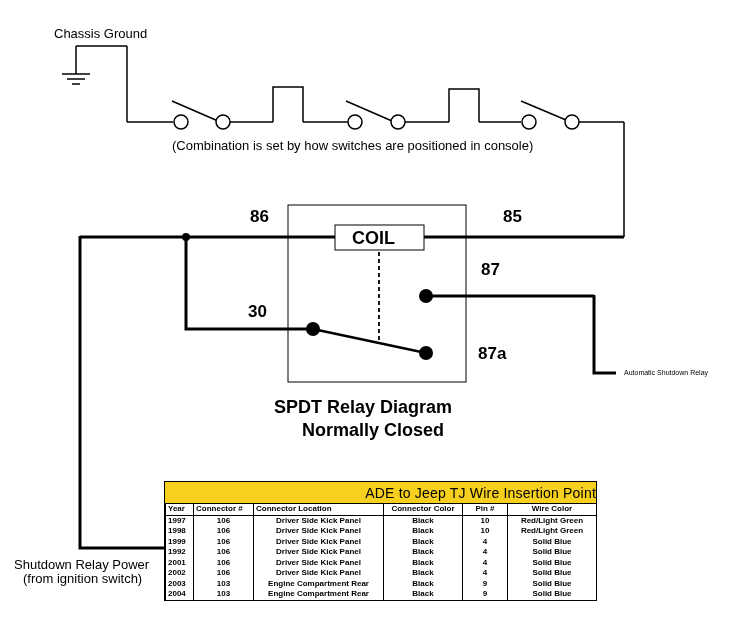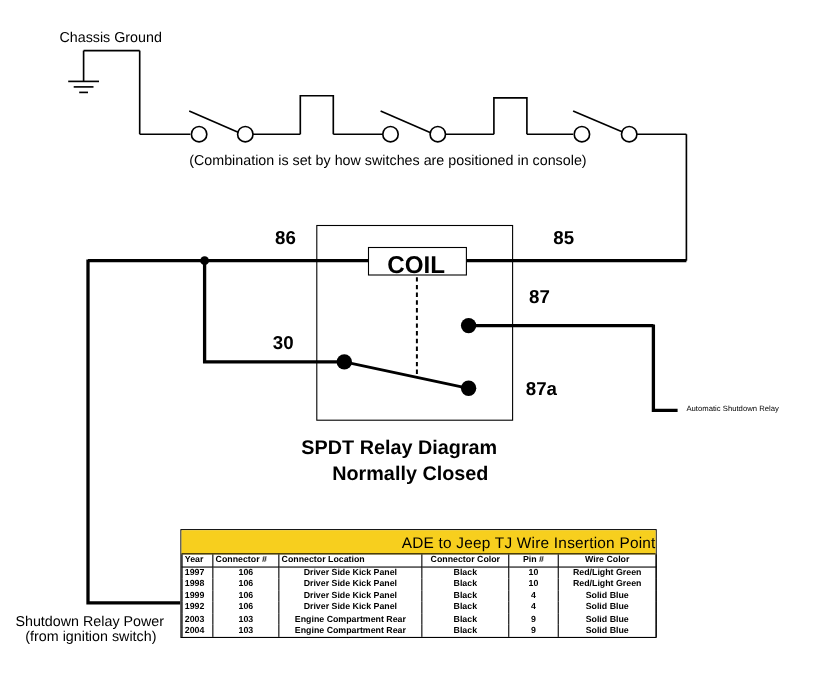--- a/index.html
+++ b/index.html
@@ -83,21 +83,21 @@
   <line x1="379" y1="252" x2="379" y2="340" stroke="#000" stroke-width="1.8" stroke-dasharray="4,3"></line>
 
   <circle cx="313" cy="329" r="7" fill="#000"></circle>
   <circle cx="426" cy="296" r="7" fill="#000"></circle>
   <circle cx="426" cy="353" r="7" fill="#000"></circle>
 </svg>
 
 <div class="lbl small" style="left:54px;top:26px;">Chassis Ground</div>
 <div class="lbl small" style="left:172px;top:138px;">(Combination is set by how switches are positioned in console)</div>
 
-<div class="lbl pin" style="left:352px;top:228px;font-size:22px;">COIL</div>
+<div class="lbl pin" style="left:352px;top:228px;font-size:18px;">COIL</div>
 <div class="lbl pin" style="left:250px;top:207px;">86</div>
 <div class="lbl pin" style="left:480px;top:207px;margin-left:23px;">85</div>
 <div class="lbl pin" style="left:481px;top:260px;">87</div>
 <div class="lbl pin" style="left:248px;top:302px;">30</div>
 <div class="lbl pin" style="left:478px;top:344px;">87a</div>
 
 <div class="lbl tiny" style="left:624px;top:369px;">Automatic Shutdown Relay</div>
 
 <div class="lbl title" style="left:233px;top:396px;">SPDT Relay Diagram</div>
 <div class="lbl title" style="left:243px;top:419px;">Normally Closed</div>
@@ -153,20 +153,36 @@
         </tr>
         <tr>
           <td class="year">1992</td>
           <td>106</td>
           <td>Driver Side Kick Panel</td>
           <td>Black</td>
           <td>4</td>
           <td>Solid Blue</td>
         </tr>
         <tr>
+          <td class="year">2001</td>
+          <td>106</td>
+          <td>Driver Side Kick Panel</td>
+          <td>Black</td>
+          <td>4</td>
+          <td>Solid Blue</td>
+        </tr>
+        <tr>
+          <td class="year">2002</td>
+          <td>106</td>
+          <td>Driver Side Kick Panel</td>
+          <td>Black</td>
+          <td>4</td>
+          <td>Solid Blue</td>
+        </tr>
+        <tr>
           <td class="year">2003</td>
           <td>103</td>
           <td>Engine Compartment Rear</td>
           <td>Black</td>
           <td>9</td>
           <td>Solid Blue</td>
         </tr>
         <tr>
           <td class="year">2004</td>
           <td>103</td>

